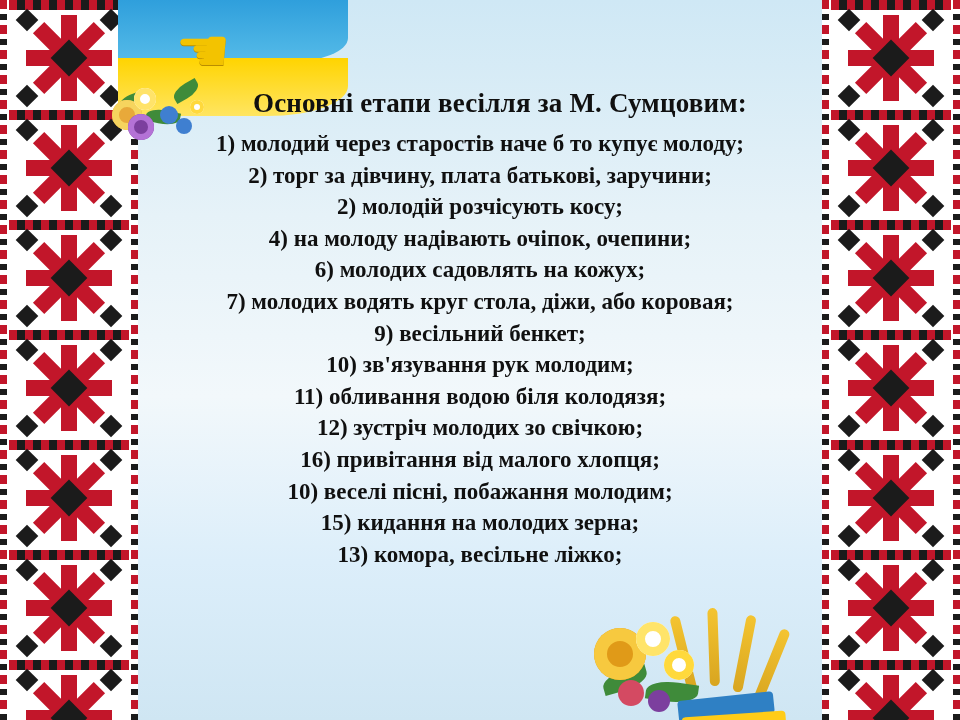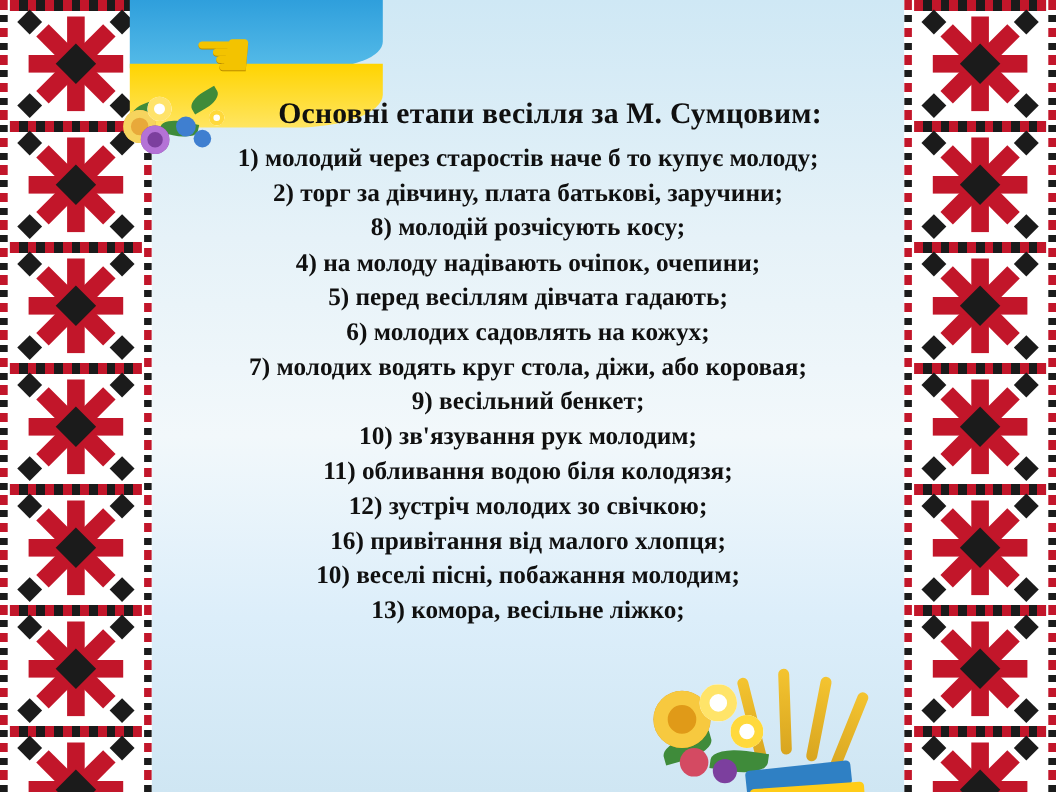--- a/index.html
+++ b/index.html
@@ -487,28 +487,28 @@
     <div class="petal-flower" style="left:56px;  bottom:8px;  width:22px; height:22px; background:#7c3f9e;"></div>
     <div class="ribbon-blue" style="left:86px;  bottom:2px;  width:96px; height:22px; transform:rotate(-6deg);"></div>
     <div class="ribbon-yellow" style="left:90px;  bottom:-14px; width:104px; height:20px; transform:rotate(-4deg);"></div>
   </div>
 
   <div class="content">
     <div class="title">Основні етапи весілля за М. Сумцовим:</div>
     <ul class="list">
       <li>1) молодий через старостів наче б то купує молоду;</li>
       <li>2) торг за дівчину, плата батькові, заручини;</li>
-      <li>8) молодій розчісують косу;</li>
+      <li>2) молодій розчісують косу;</li>
       <li>4) на молоду надівають очіпок, очепини;</li>
-      <li>5) перед весіллям дівчата гадають;</li>
       <li>6) молодих садовлять на кожух;</li>
       <li>7) молодих водять круг стола, діжи, або коровая;</li>
       <li>9) весільний бенкет;</li>
       <li>10) зв'язування рук молодим;</li>
       <li>11) обливання водою біля колодязя;</li>
       <li>12) зустріч молодих зо свічкою;</li>
       <li>16) привітання від малого хлопця;</li>
       <li>10) веселі пісні, побажання молодим;</li>
+      <li>15) кидання на молодих зерна;</li>
       <li>13) комора, весільне ліжко;</li>
     </ul>
   </div>
 
 </div>
 
 </body></html>

